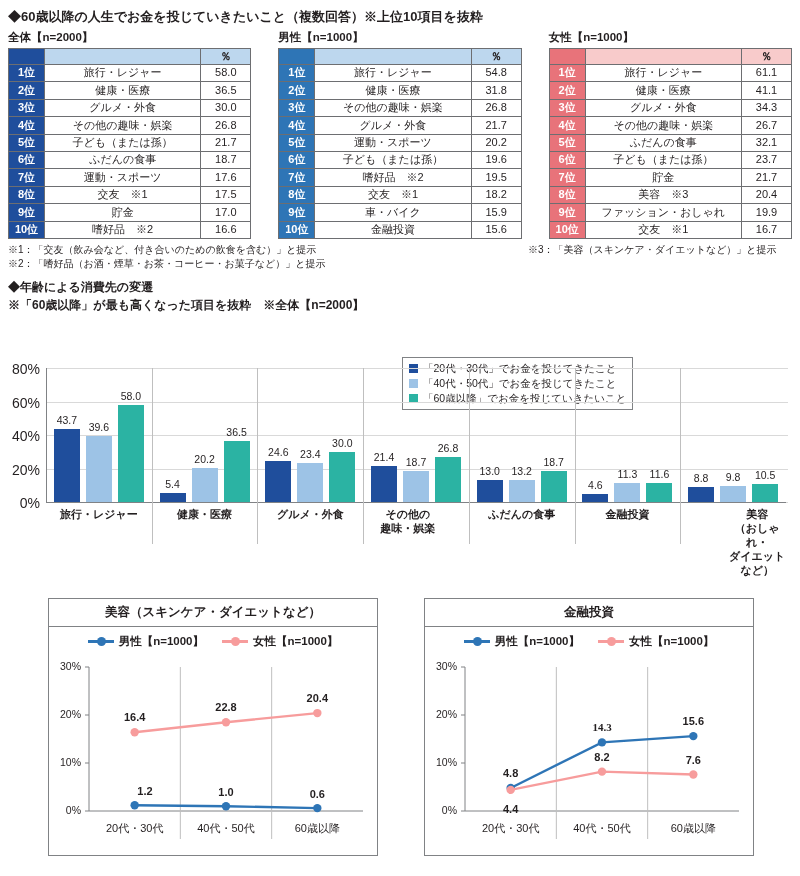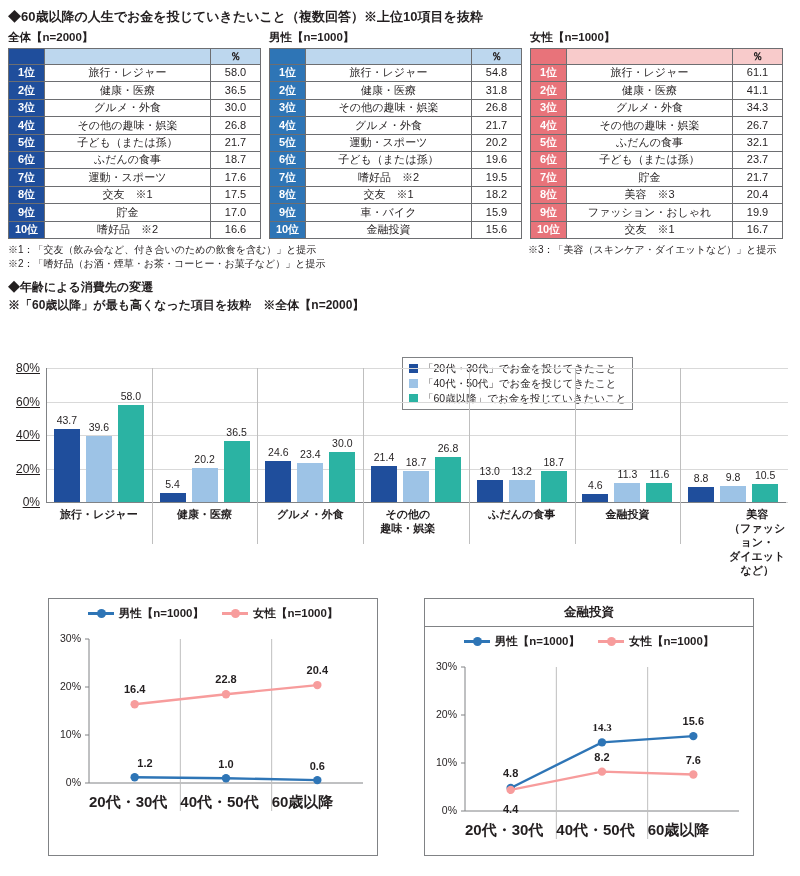--- a/index.html
+++ b/index.html
@@ -19,21 +19,21 @@
     padding: 8px 10px 4px 8px;
   }
   .sec-label {
     font-size: 11.5px;
     font-weight: bold;
     margin-bottom: 3px;
   }
   
   .tables-row {
     display: flex;
-    gap: 8px;
+    gap: 27px;
     padding: 0 8px;
     align-items: center;
   }
   .tblwrap { width: 253px; }
   table.rank {
     border-collapse: collapse;
     width: 100%;
     font-size: 11px;
   }
   table.rank td, table.rank th {
@@ -94,24 +94,23 @@
   .sw2 { background: #9dc3e6; }
   .sw3 { background: #2bb3a3; }
 
   .midchart {
     position: absolute;
     left: 8px; top: 360px;
     width: 784px; height: 200px;
   }
   .axis-label {
     position: absolute;
-    font-size: 12px;
+    font-size: 14px;
     text-align: right;
     width: 32px;
-    text-decoration: underline;
   }
   .gridline {
     position: absolute;
     left: 38px; right: 4px;
     height: 1px;
     background: #d9d9d9;
   }
   .axisline {
     position: absolute;
     background: #808285;
@@ -171,22 +170,23 @@
   .lc-pink { background: #f79c9c; }
   .plot { position: relative; }
   .ptlabel {
     position: absolute;
     font-size: 11px;
     font-weight: bold;
     white-space: nowrap;
   }
   .xcat {
     position: absolute;
-    font-size: 15px;
-    font-weight: bold;
+    font-size: 11px;
+    font-weight: normal;
+    text-align: center;
   }
   .ylab2 {
     position: absolute;
     font-size: 10.5px;
     text-align: right;
     width: 28px;
   }
 </style>
 </head>
 <body>
@@ -494,27 +494,28 @@
       </div>
       <div class="sepline" style="left: 672.286px; top: 8px; height: 176px;"></div>
       <div class="bar" style="left: 680.143px; width: 26px; height: 14.74px; top: 127.26px; background: rgb(31, 78, 156);"></div>
       <div class="barval" style="left: 674.143px; width: 38px; top: 112.26px;">8.8</div>
       <div class="bar" style="left: 712.143px; width: 26px; height: 16.415px; top: 125.585px; background: rgb(157, 195, 230);"></div>
       <div class="barval" style="left: 706.143px; width: 38px; top: 110.585px;">9.8</div>
       <div class="bar" style="left: 744.143px; width: 26px; height: 17.5875px; top: 124.412px; background: rgb(43, 179, 163);"></div>
       <div class="barval" style="left: 738.143px; width: 38px; top: 109.412px;">10.5</div>
       <div class="catlabel" style="left: 672.286px; width: 105.714px; top: 147px; padding-left: 48px;">
         <div>美容</div>
-        <div>（ファッション・</div>
+        <div>（おしゃれ・</div>
         <div>ダイエットなど）</div>
       </div>
     </div>
 </div>
 
 <div class="panel" id="panel-beauty" style="left:48px; top:598px; width:330px; height:258px;">
+  <div class="panel-title">美容（スキンケア・ダイエットなど）</div>
   <div class="legend2">
     <span class="lg2">
       <span class="lgline lc-blue">
           <span class="lgdot lc-blue"></span>
         </span>
       <span>男性【n=1000】</span>
     </span>
     <span class="lg2">
       <span class="lgline lc-pink">
           <span class="lgdot lc-pink"></span>

